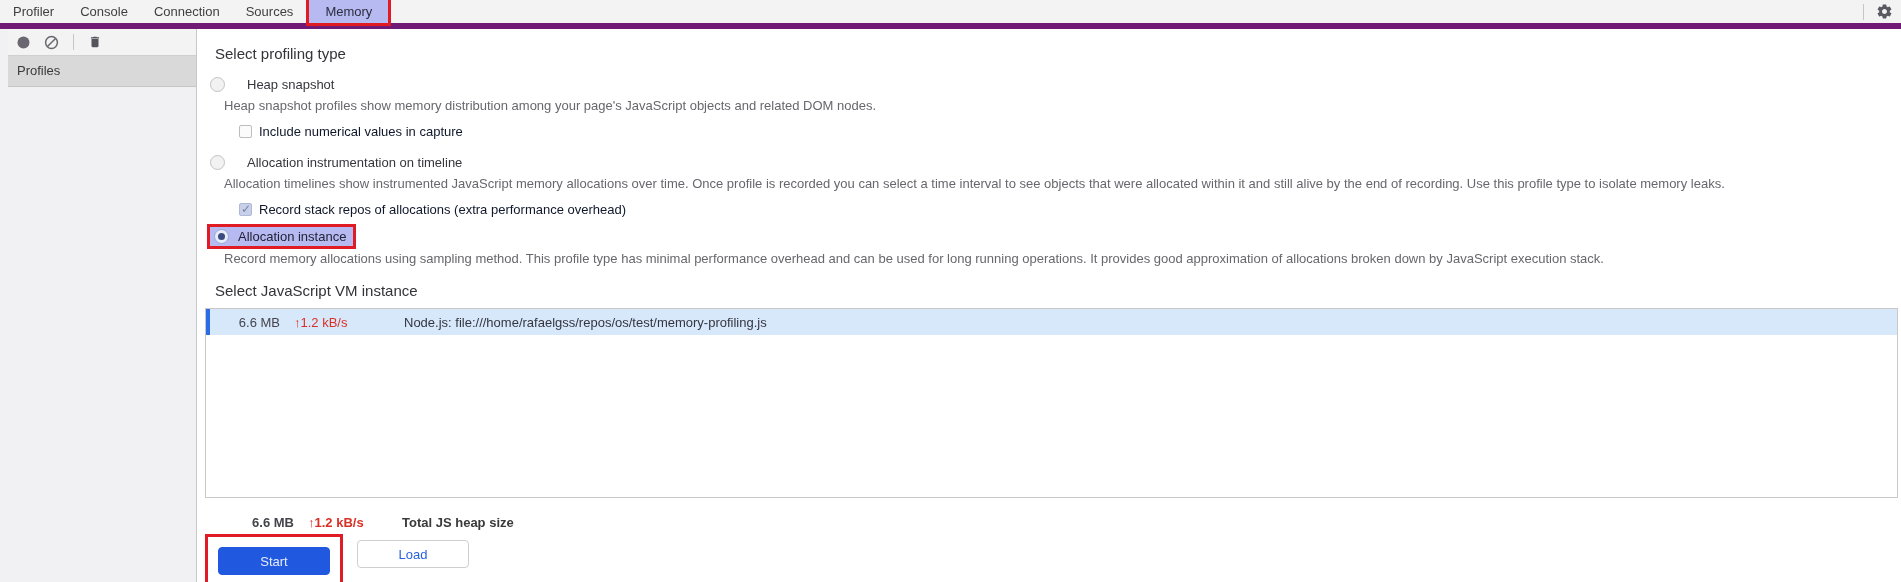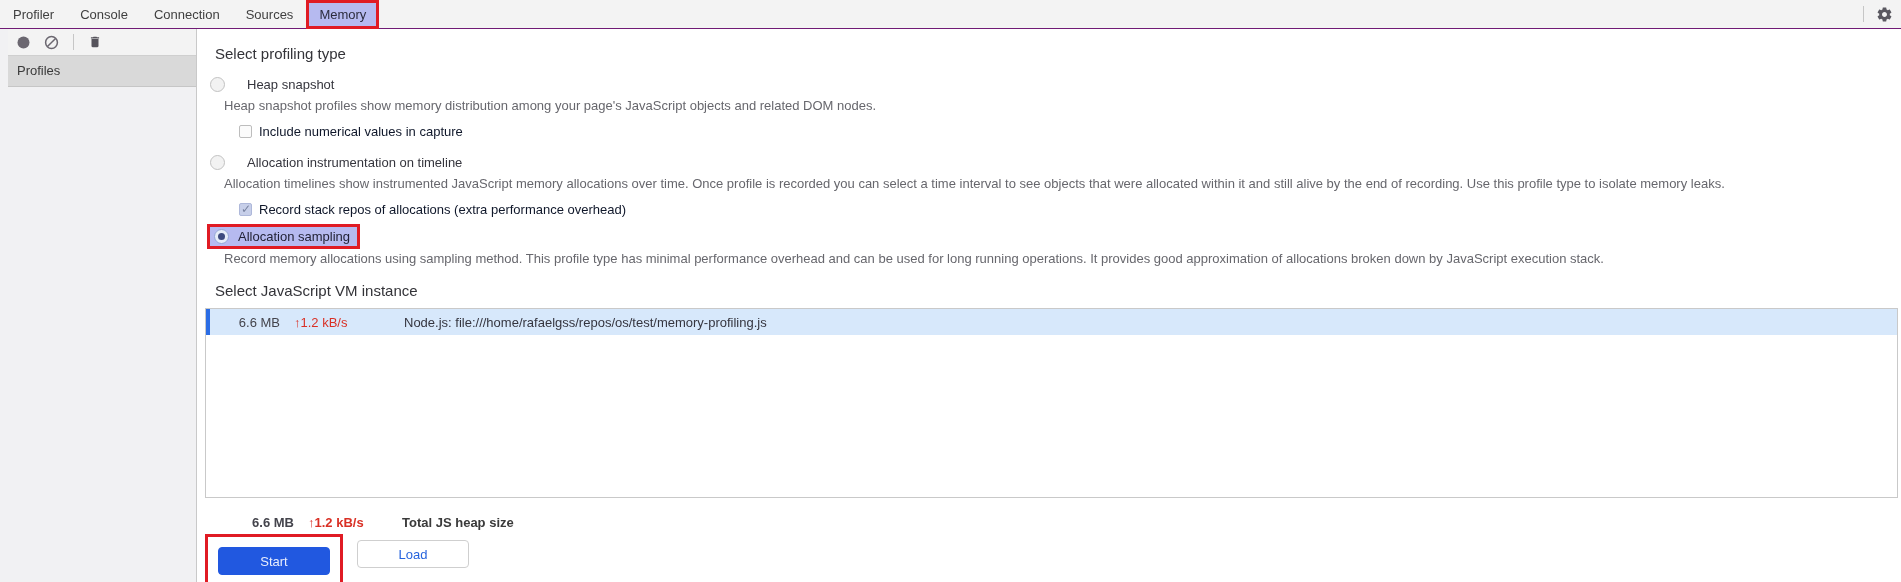--- a/index.html
+++ b/index.html
@@ -5,31 +5,31 @@
   * { margin:0; padding:0; box-sizing:border-box; }
   html,body { width:1901px; height:582px; overflow:hidden; }
   body {
     font-family:"Liberation Sans","DejaVu Sans",sans-serif;
     background:#ffffff; color:#3a3a3f; position:relative; font-size:13px;
   }
 
   
   .tabbar {
     position:absolute; top:0; left:0; right:0; height:29px;
-    background:#f3f3f3; border-bottom:1px solid #701a75;
+    background:#f3f3f3; border-bottom:6px solid #701a75;
     display:flex; align-items:center; padding:0 8px 0 0;
   }
   .tab {
     padding:6px 13px; font-size:13px; color:#3f3f3f; cursor:default; white-space:nowrap;
   }
   .tab-active-box {
     border:3px solid #e01b24; height:29px; display:flex; align-items:center; margin-top:0;
   }
   .tab.active {
-    background:#b6baf0; color:#2c2c3e; padding:4px 10px; height:23px;
+    background:#b6baf0; color:#2c2c3e; padding:4px 16px; height:23px;
     display:flex; align-items:center;
   }
   .tabbar-right { margin-left:auto; display:flex; align-items:center; }
   .vdivider { width:1px; height:16px; background:#c6c6c6; margin-right:12px; }
   .icon-btn { display:flex; align-items:center; justify-content:center; }
 
   
   .left-panel {
     position:absolute; top:29px; left:0; width:197px; bottom:0;
     background:#f1f1f3; border-right:1px solid #c9c9c9;
@@ -196,21 +196,21 @@
   </div>
   <div class="option-desc">Allocation timelines show instrumented JavaScript memory allocations over time. Once profile is recorded you can select a time interval to see objects that were allocated within it and still alive by the end of recording. Use this profile type to isolate memory leaks.</div>
   <div class="checkbox-row">
     <span class="checkbox checked"></span>
     <span>Record stack repos of allocations (extra performance overhead)</span>
   </div>
 
   <div class="highlight-wrap">
     <span class="option-highlight">
       <span class="radio selected"></span>
-      <span class="option-label">Allocation sampling</span>
+      <span class="option-label">Allocation instance</span>
     </span>
   </div>
   <div class="option-desc desc3">Record memory allocations using sampling method. This profile type has minimal performance overhead and can be used for long running operations. It provides good approximation of allocations broken down by JavaScript execution stack.</div>
 
   <div class="section-heading h2">Select JavaScript VM instance</div>
 
   <div class="vm-table">
     <div class="vm-row">
       <span class="vm-size">6.6 MB</span>
       <span class="vm-rate">↑1.2 kB/s</span>

